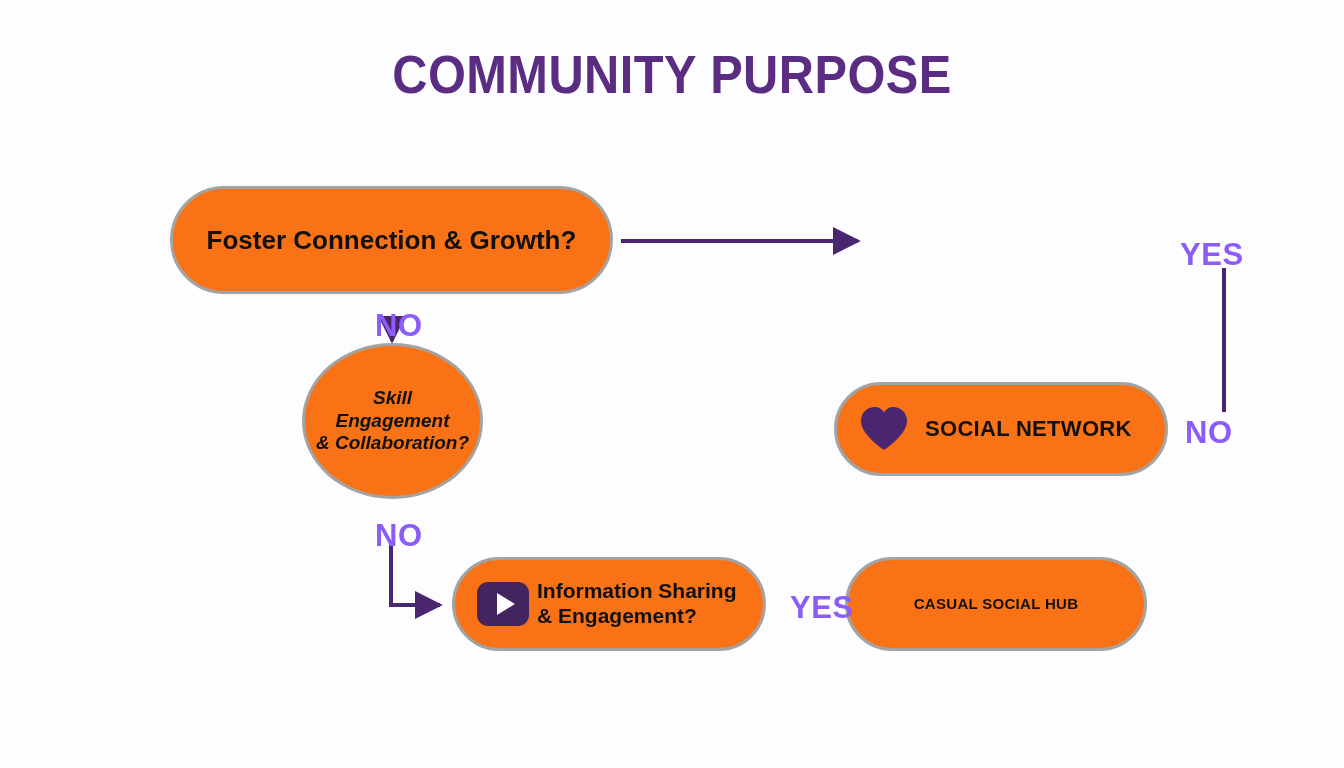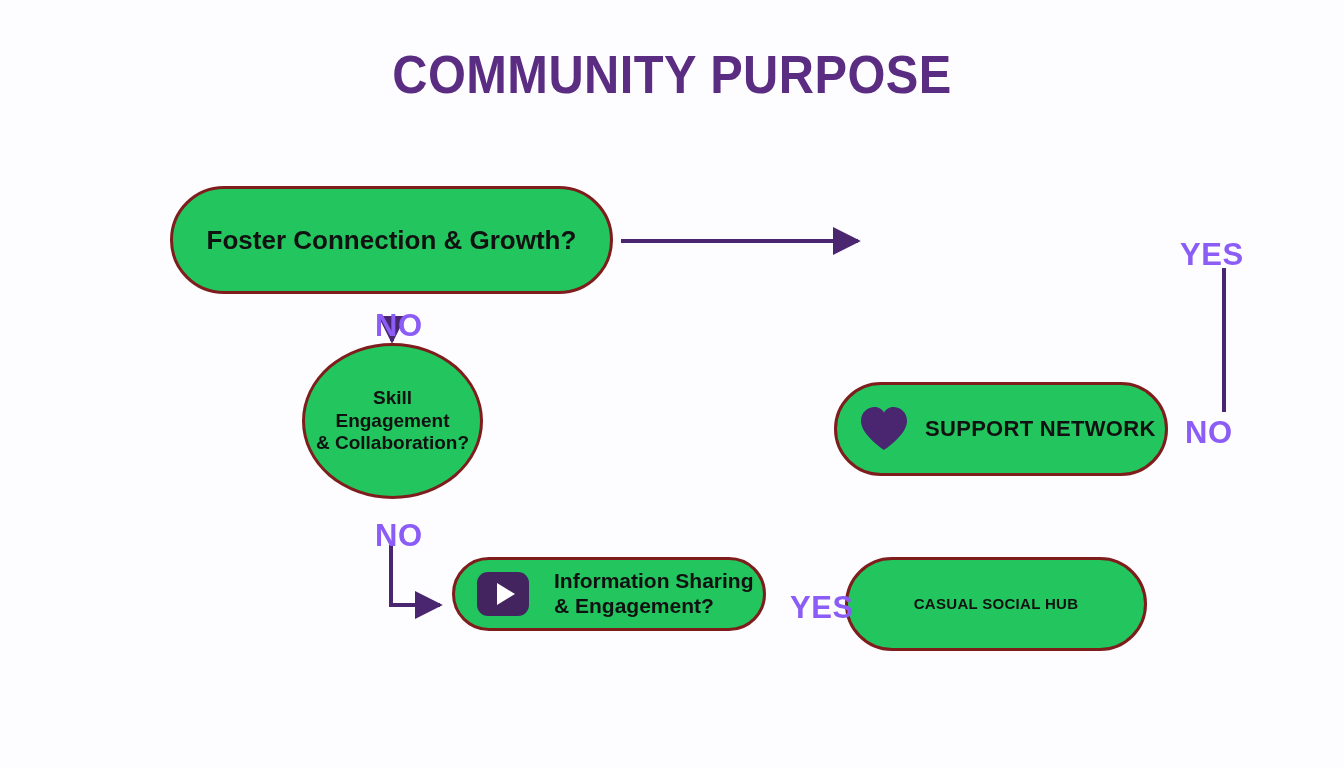--- a/index.html
+++ b/index.html
@@ -30,22 +30,22 @@
     font-weight: 700;
     letter-spacing: 0.5px;
     color: #5b2d82;
     font-family: "Liberation Sans", sans-serif;
     transform: scaleX(0.92);
   }
   
   .node {
     position: absolute;
     box-sizing: border-box;
-    border: 3px solid #7f1d1d;
-    background: #22c55e;
+    border: 3px solid #a3a3a3;
+    background: #f97316;
     display: flex;
     align-items: center;
     justify-content: center;
   }
   .pill {
     border-radius: 999px;
   }
   .ellipse {
     border-radius: 50%;
   }
@@ -66,35 +66,35 @@
     left: 866px;  top: 192px;  width: 302px;  height: 100px;
     justify-content: flex-start;
     padding-left: 26px;
     gap: 18px;
   }
   #node-mastermind .node-label { font-size: 22px; letter-spacing: 0.3px; }
 
   #node-skill {
     left: 302px;  top: 343px;  width: 181px;  height: 156px;
   }
-  #node-skill .node-label { font-size: 19px; }
+  #node-skill .node-label { font-size: 19px; font-style: italic; }
 
   #node-support {
     left: 834px;  top: 382px;  width: 334px;  height: 94px;
     justify-content: flex-start;
     padding-left: 22px;
     gap: 16px;
   }
   #node-support .node-label { font-size: 22px; letter-spacing: 0.3px; }
 
   #node-info {
-    left: 452px;  top: 557px;  width: 314px;  height: 74px;
+    left: 452px;  top: 557px;  width: 314px;  height: 94px;
     justify-content: flex-start;
     padding-left: 22px;
-    gap: 25px;
+    gap: 8px;
   }
   #node-info .node-label { font-size: 21px; text-align: left; }
 
   #node-casual {
     left: 845px;  top: 557px;  width: 302px;  height: 94px;
   }
   #node-casual .node-label { font-size: 15px; letter-spacing: 0.3px; }
 
   
   .edge-label {
@@ -178,21 +178,21 @@
       <span>Skill</span><br>
       <span>Engagement</span><br>
       <span>&amp; Collaboration?</span>
     </span>
   </div>
 
   <div class="node pill" id="node-support">
     <svg class="icon" width="50" height="46" viewBox="0 0 50 46" xmlns="http://www.w3.org/2000/svg">
       <path d="M25 44 C25 44 2 29 2 15 C2 6 9 1 15.5 1 C20 1 23.5 3.5 25 6.5 C26.5 3.5 30 1 34.5 1 C41 1 48 6 48 15 C48 29 25 44 25 44 Z" fill="#4a2570"></path>
     </svg>
-    <span class="node-label">SUPPORT NETWORK</span>
+    <span class="node-label">SOCIAL NETWORK</span>
   </div>
 
   <div class="node pill" id="node-info">
     <span class="play-box">
       <span class="play-tri"></span>
     </span>
     <span class="node-label">
       <span>Information Sharing</span><br>
       <span>&amp; Engagement?</span>
     </span>

